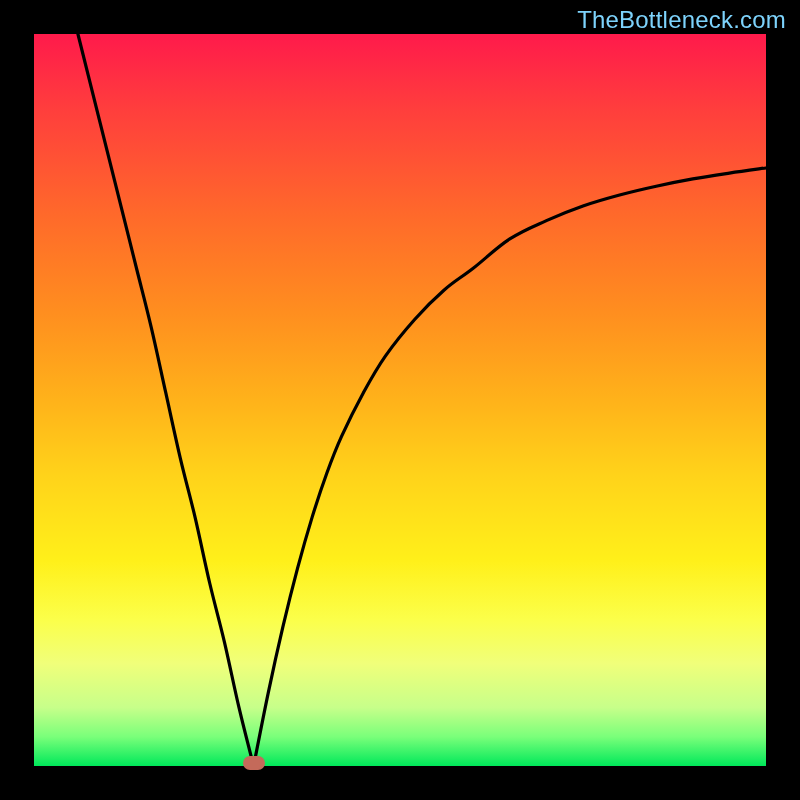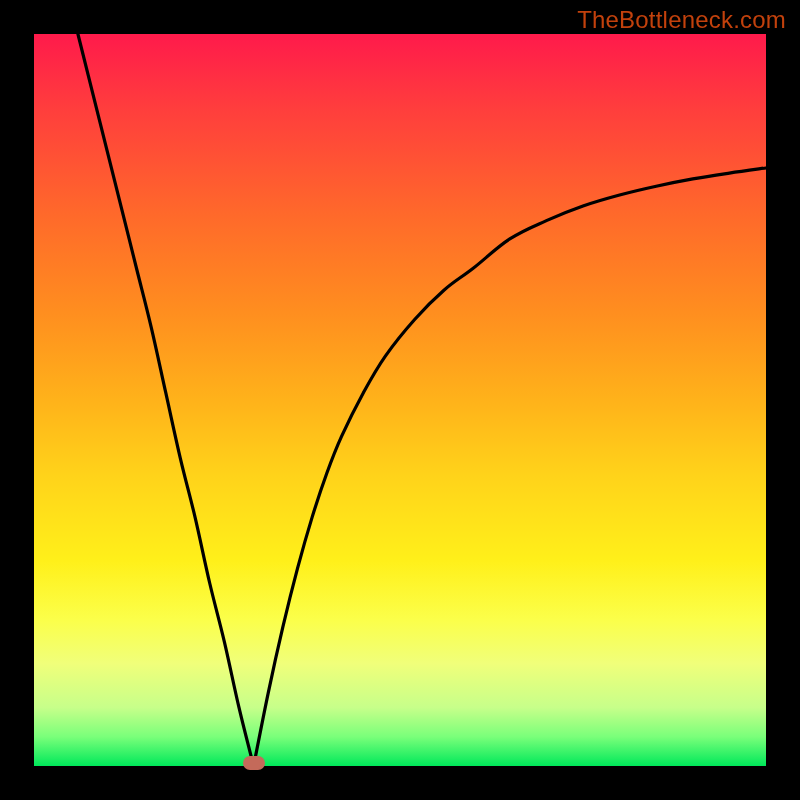--- a/index.html
+++ b/index.html
@@ -37,21 +37,21 @@
       #f0ff7a 86%,
       #c7ff8a 92%,
       #7aff7a 96%,
       #00e85a 100%
     );
   }
   .watermark {
     position: absolute;
     top: 6px;
     right: 14px;
-    color: #c2410c;
+    color: #7dd3fc;
     font-size: 24px;
     font-weight: 500;
     letter-spacing: 0.2px;
     user-select: none;
     text-align: right;
   }
   svg.curve {
     position: absolute;
     top: 0;
     left: 0;

